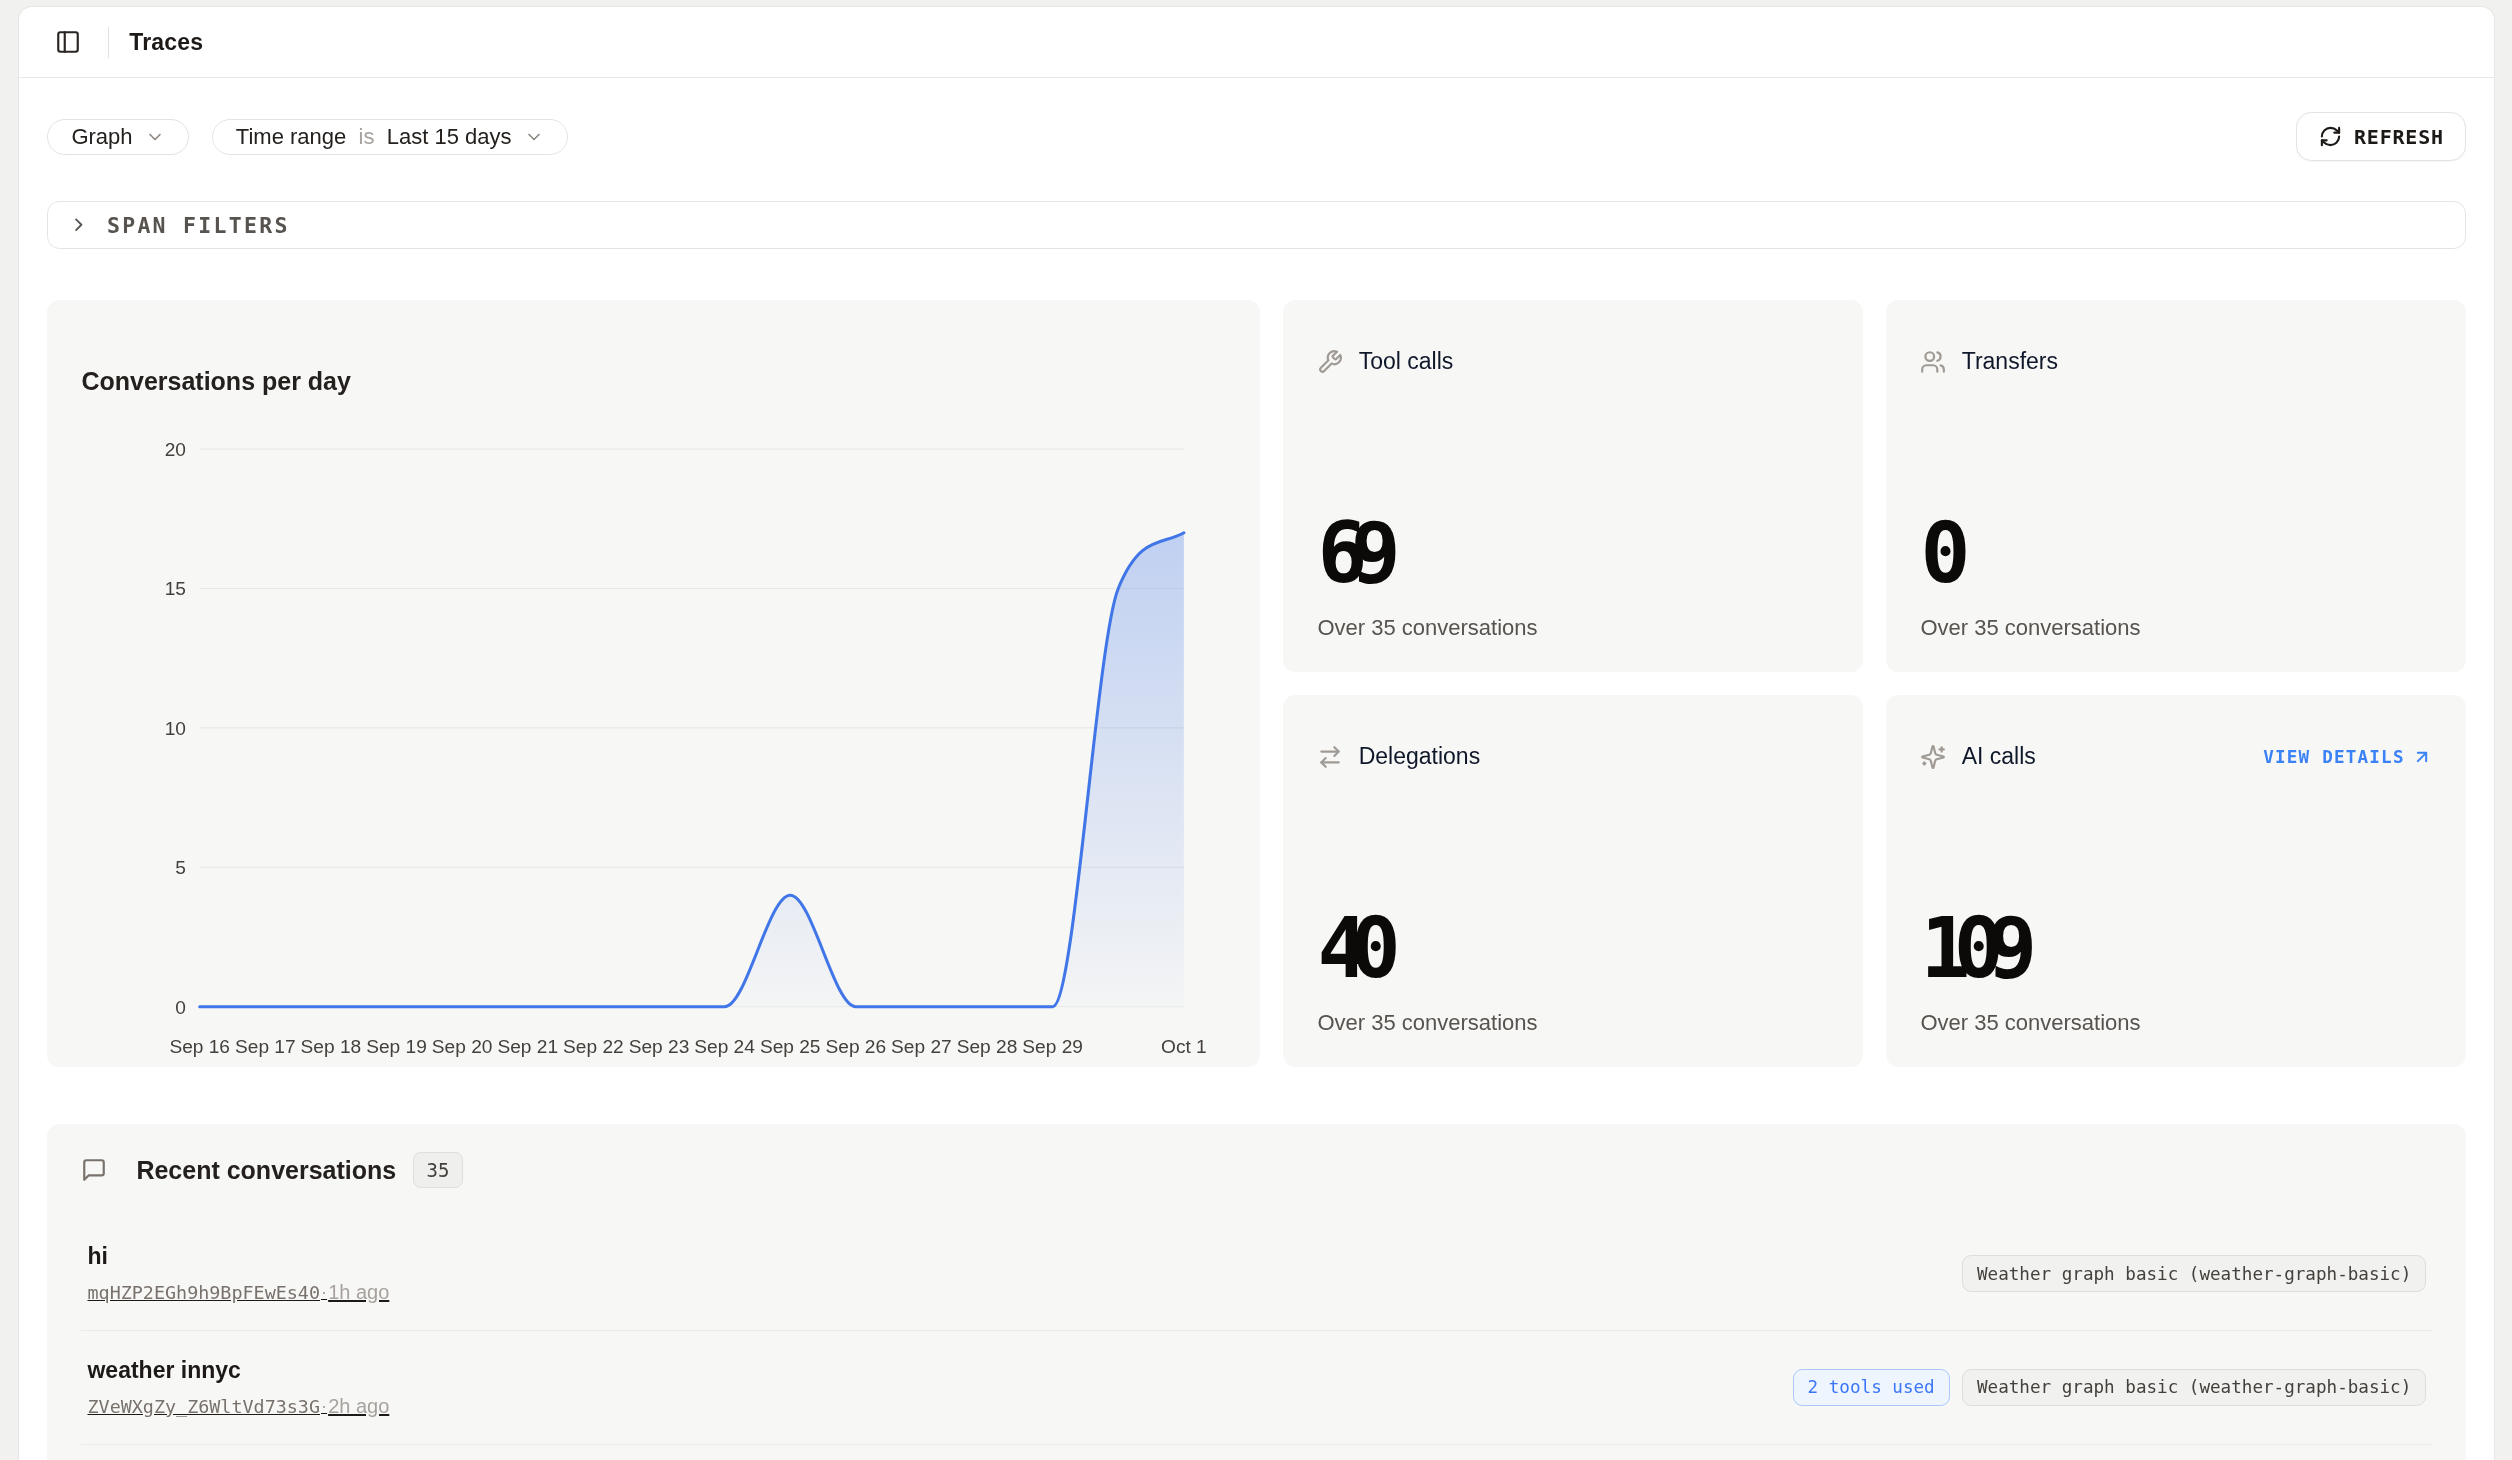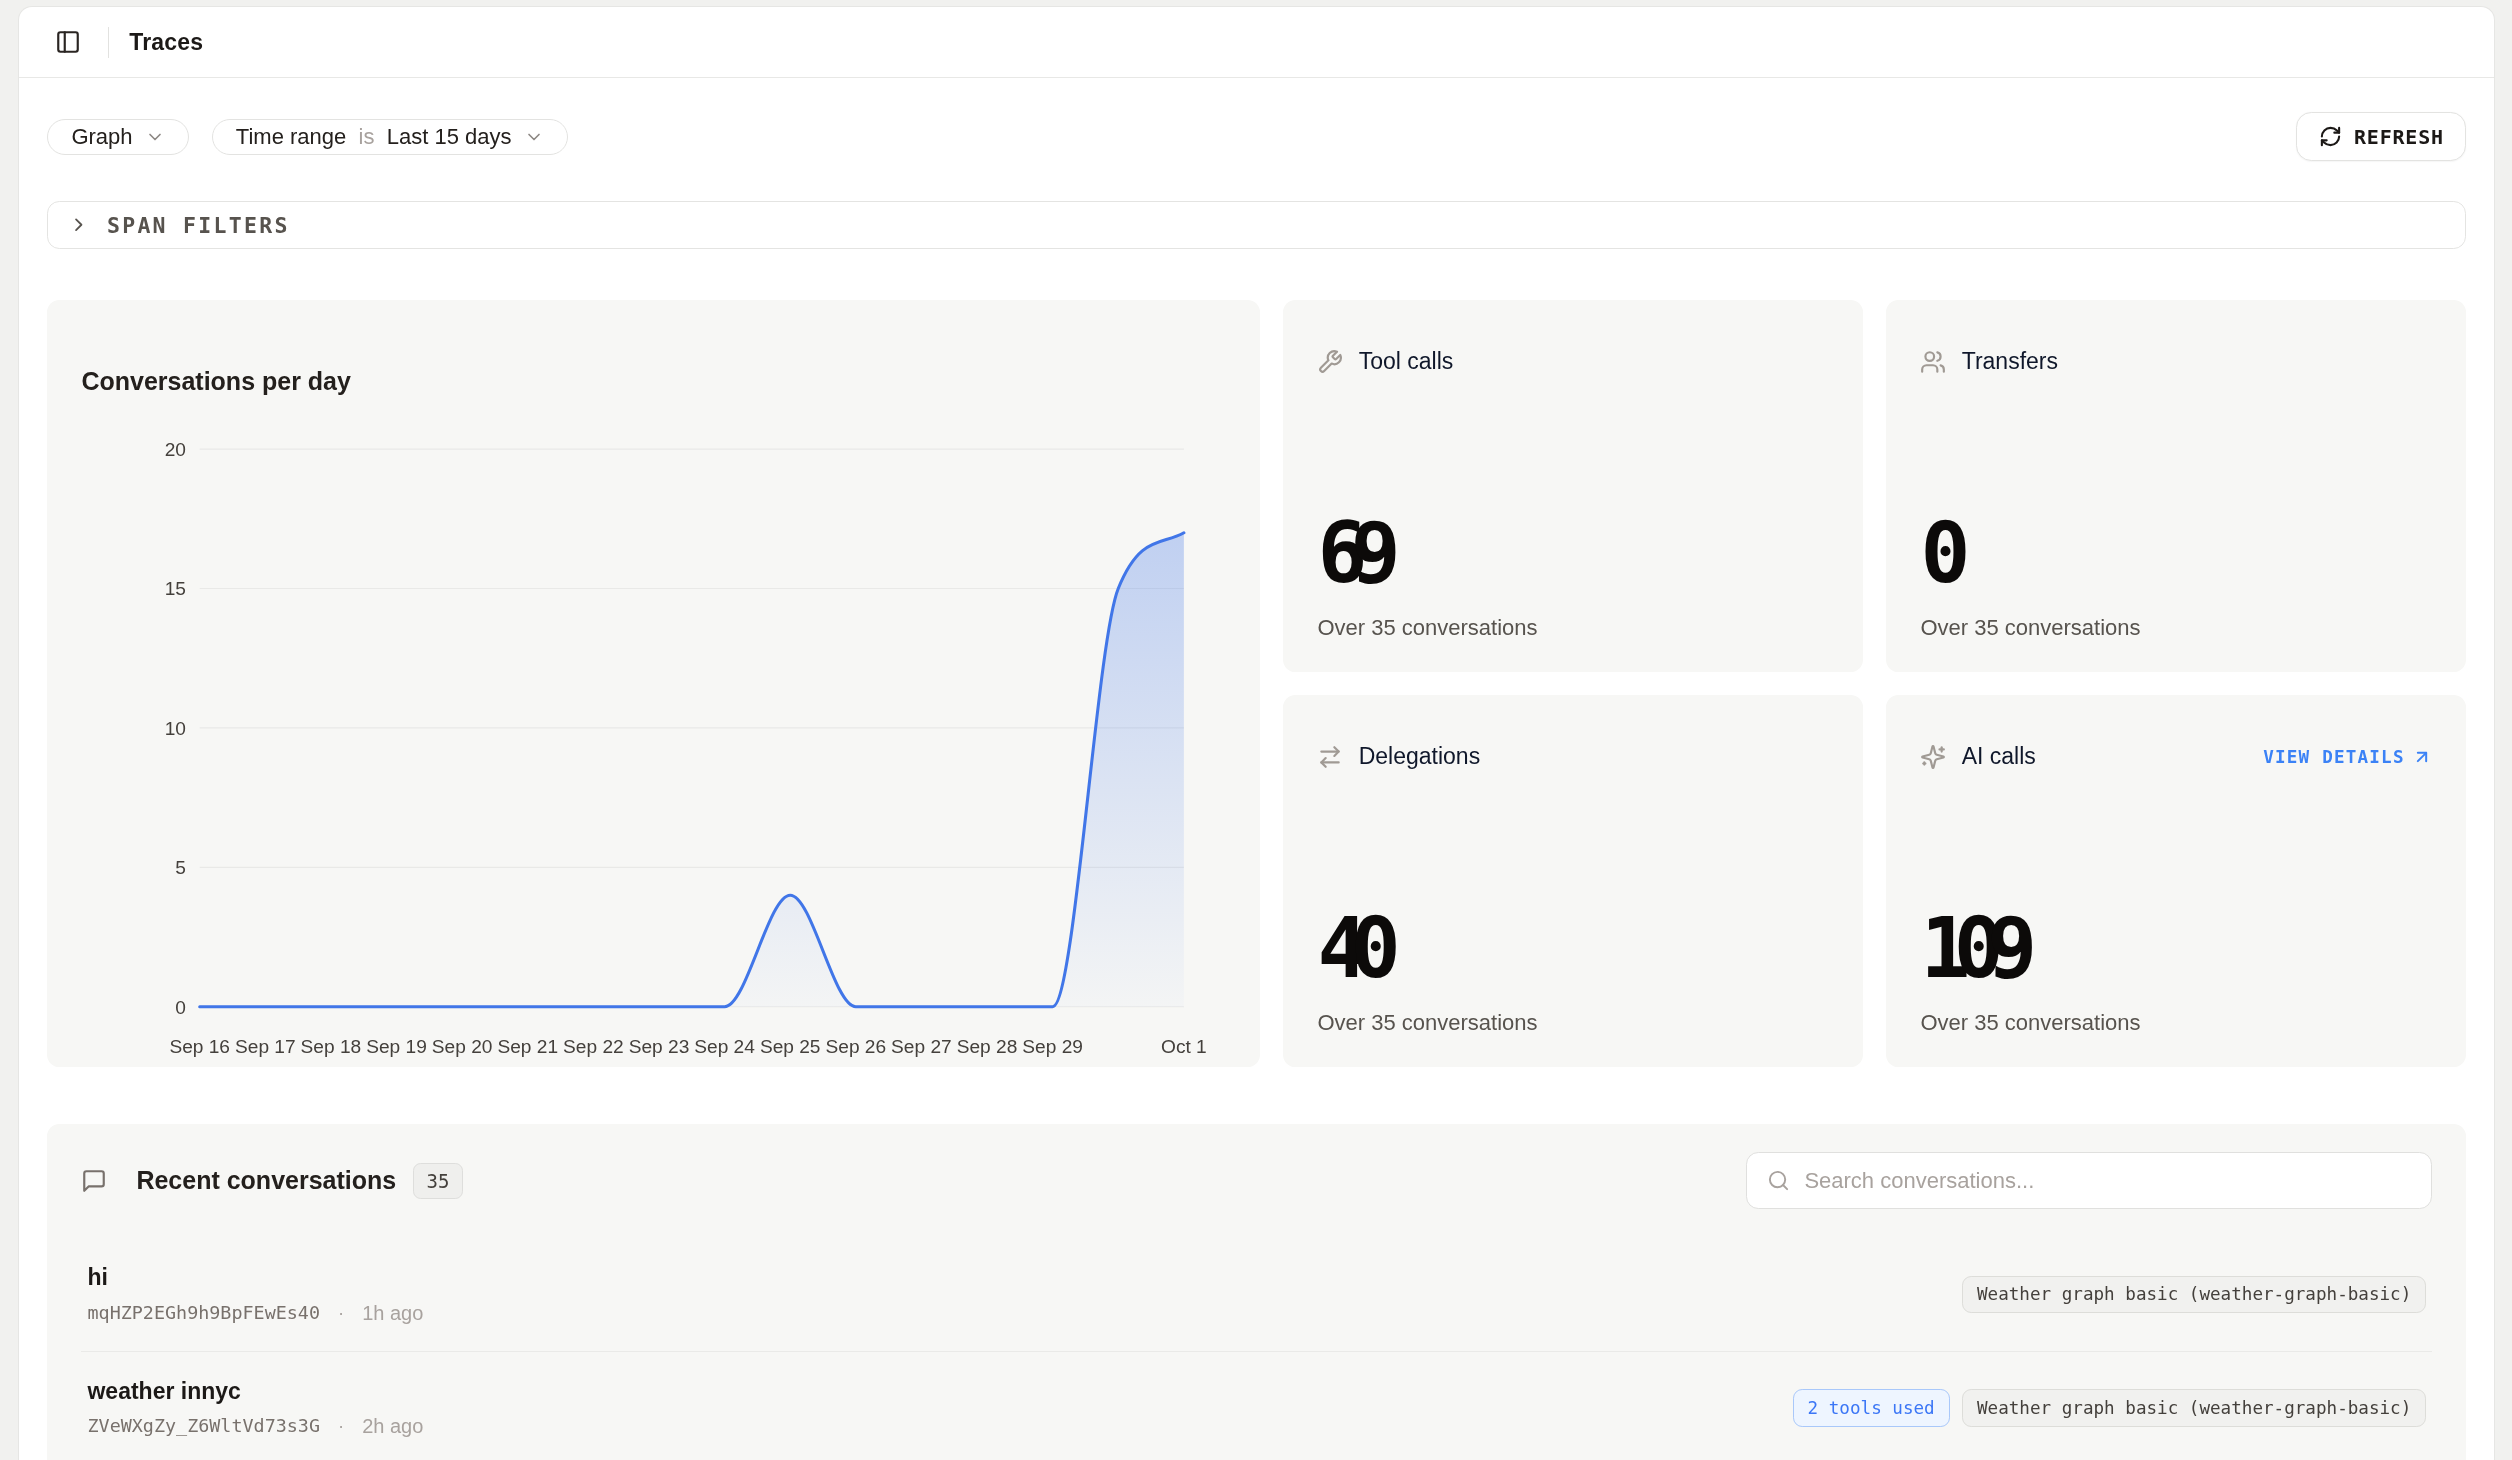--- a/index.html
+++ b/index.html
@@ -71,21 +71,21 @@
     border:0.8px solid #e0e0de; border-radius:12.3px; display:flex; align-items:center;
     gap:14px; padding:0 20px; }
   .search-box input { border:none; outline:none; background:transparent; flex:1;
     font-size:22px; color:#1c1917; font-family:"Liberation Sans", sans-serif; }
   .search-box input::placeholder { color:#a8a29e; }
 
   .rows { margin-top:29px; }
   .row { display:flex; align-items:center; padding:26px 6.1px; border-bottom:0.8px solid #eaeae8; cursor:pointer; }
   .row-main { display:flex; flex-direction:column; gap:10.7px; }
   .row-title { font-size:23px; font-weight:600; color:#1c1917; }
-  .row-meta { display:flex; gap:18px; }
+  .row-meta { display:flex; align-items:center; gap:1px;text-decoration:underline; }
   .row-id { font-family:"DejaVu Sans Mono", monospace; font-size:18.4px; color:#78716c; }
   .row-dot { color:#a8a29e; font-size:18.4px; }
   .row-time { font-size:20px; color:#a8a29e; }
   .row-tags { margin-left:auto; display:flex; gap:12.3px; }
   .tag { font-family:"DejaVu Sans Mono", monospace; font-size:17.6px; color:#44403c;
     background:#f1f1ef; border:0.8px solid #ddddd9; border-radius:9.2px; padding:7.7px 14px;
     white-space:nowrap; }
   .tag.blue { color:#3b76f6; background:#eef5ff; border-color:#a9c8fa; }
 
   svg.lucide { fill:none; stroke:currentColor; stroke-width:2; stroke-linecap:round; stroke-linejoin:round; }
@@ -257,27 +257,20 @@
       </div>
     </div>
 
     <div class="recent-card">
       <div class="recent-head">
         <svg class="lucide" width="26" height="26" viewBox="0 0 24 24" style="color:#78716c">
             <path d="M21 15a2 2 0 0 1-2 2H7l-4 4V5a2 2 0 0 1 2-2h14a2 2 0 0 1 2 2z"></path>
           </svg>
         <span class="recent-title">Recent conversations</span>
         <span class="count-badge">35</span>
-        <div class="search-box">
-          <svg class="lucide" width="23" height="23" viewBox="0 0 24 24" style="color:#a8a29e">
-              <circle cx="11" cy="11" r="8"></circle>
-              <path d="m21 21-4.3-4.3"></path>
-            </svg>
-          <input value="" placeholder="Search conversations..." style="">
-        </div>
       </div>
 
       <div class="rows">
 
         <div class="row">
           <div class="row-main">
             <div class="row-title">hi</div>
             <div class="row-meta">
               <span class="row-id">mqHZP2EGh9h9BpFEwEs40</span>
               <span class="row-dot">·</span>

